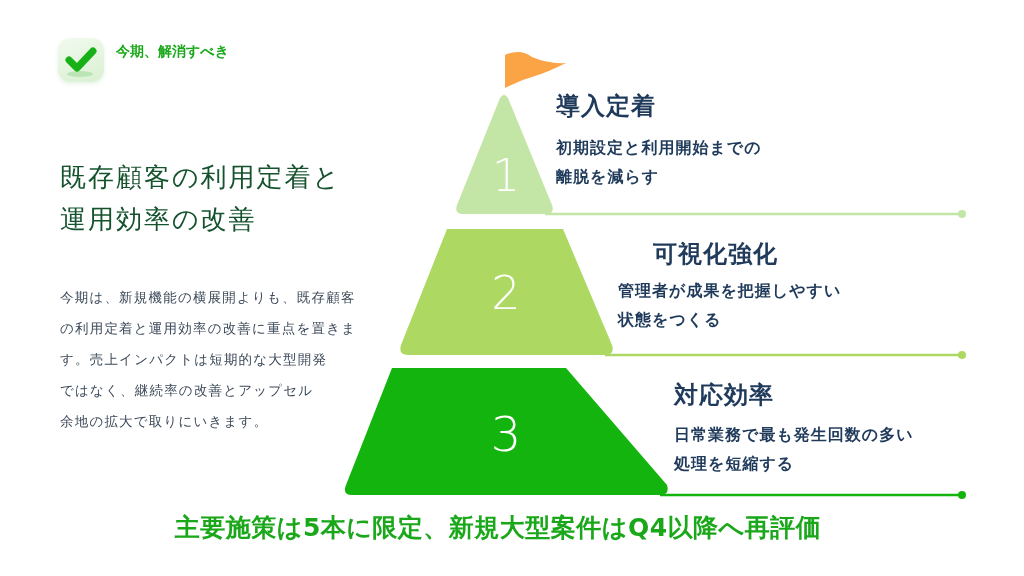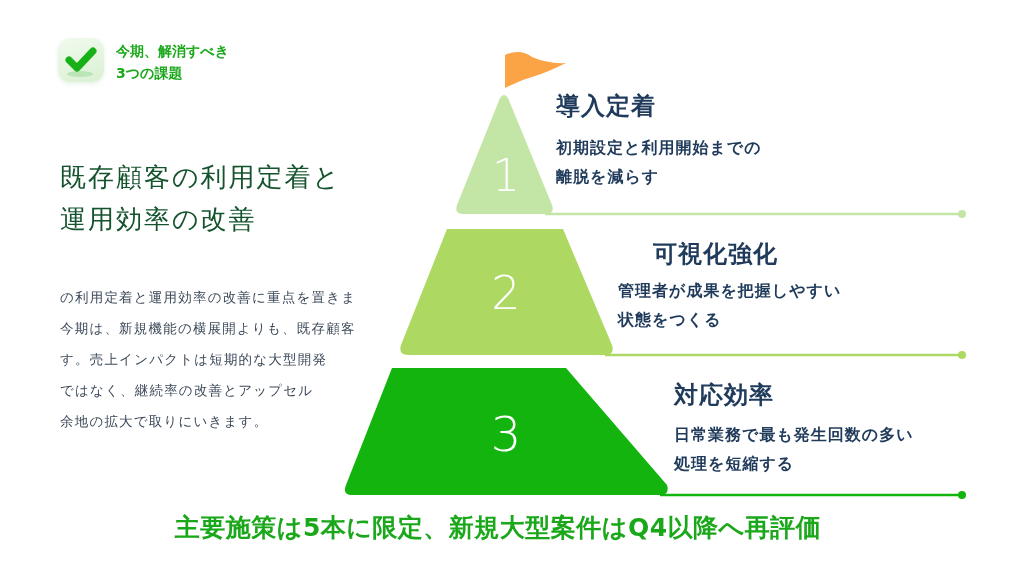--- a/index.html
+++ b/index.html
@@ -38,31 +38,30 @@
 
 <div class="badge">
   <div class="badge-bg"></div>
   <svg width="46" height="44" viewBox="0 0 46 44">
     <ellipse cx="22" cy="36" rx="13" ry="3" fill="#8fd48a" opacity="0.45"></ellipse>
     <path d="M11 22 L19 30 L35 13" stroke="#17b017" stroke-width="7" stroke-linecap="round" stroke-linejoin="round" fill="none"></path>
   </svg>
 </div>
 <div class="eyebrow">
   <div>今期、解消すべき</div>
-  <div>3つの課題</div>
 </div>
 
 <div class="headline">
   <div>既存顧客の利用定着と</div>
   <div>運用効率の改善</div>
 </div>
 
 <div class="body-text">
+  <div>今期は、新規機能の横展開よりも、既存顧客</div>
   <div>の利用定着と運用効率の改善に重点を置きま</div>
-  <div>今期は、新規機能の横展開よりも、既存顧客</div>
   <div>す。売上インパクトは短期的な大型開発</div>
   <div>ではなく、継続率の改善とアップセル</div>
   <div>余地の拡大で取りにいきます。</div>
 </div>
 
 <svg class="pyramid" width="1024" height="576" viewBox="0 0 1024 576">
 
   <g>
     <path d="M505 55 Q520 48 532 57 Q548 64 566 63 Q548 72 535 76 Q520 80 505 88 Z" fill="#fba446"></path>
   </g>

